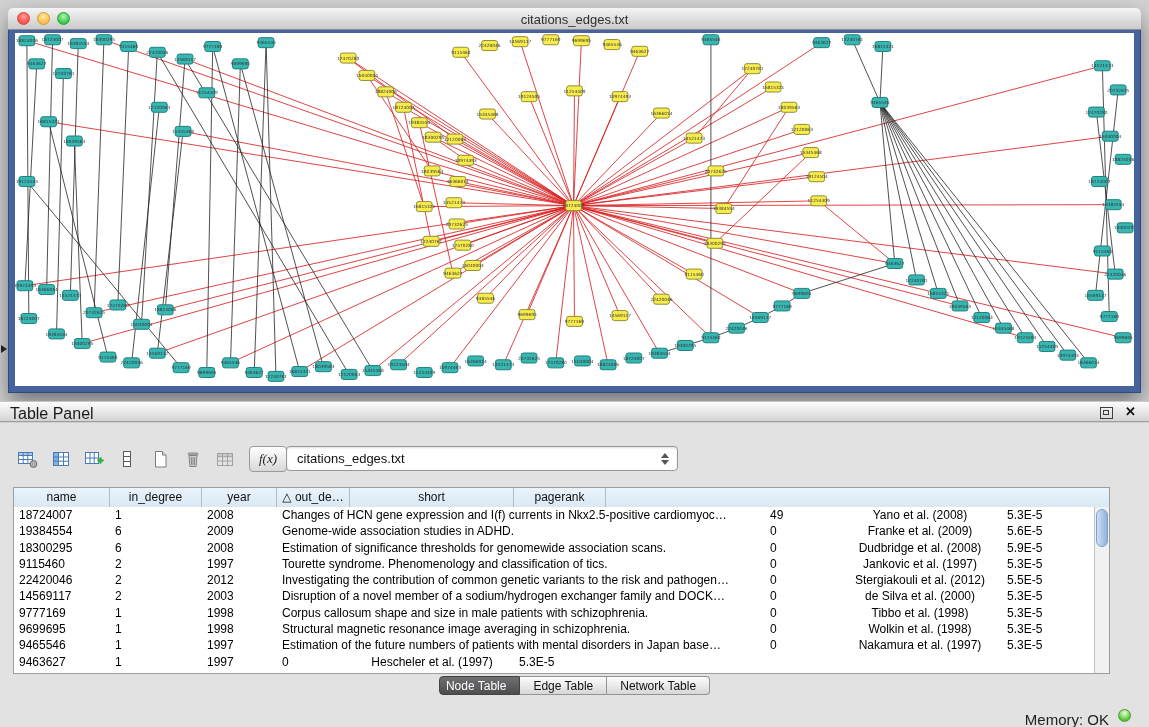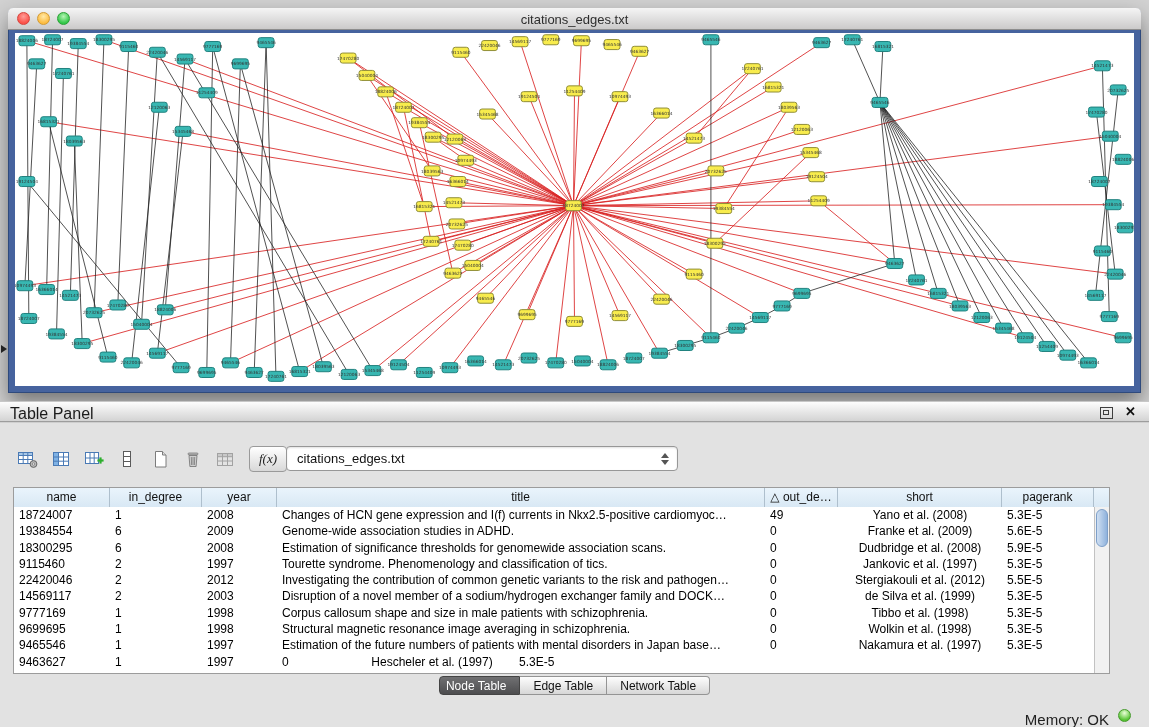--- a/index.html
+++ b/index.html
@@ -848,21 +848,20 @@
       <span class="tri-up"></span>
         <span class="tri-dn"></span>
     </span>
   </div>
 
   <div class="dtable">
     <div class="thead">
         <div class="thcell col0">name</div>
         <div class="thcell col1">in_degree</div>
         <div class="thcell col2">year</div>
-        <div class="thcell col3">title</div>
         <div class="thcell col4">△ out_de…</div>
         <div class="thcell col5">short</div>
         <div class="thcell col6">pagerank</div>
       </div>
     <div class="tbody">
         <div class="trow">
           <div class="tcell col0">18724007</div>
           <div class="tcell col1">1</div>
           <div class="tcell col2">2008</div>
           <div class="tcell col3">Changes of HCN gene expression and I(f) currents in Nkx2.5-positive cardiomyoc…</div>
@@ -905,21 +904,21 @@
           <div class="tcell col4">0</div>
           <div class="tcell col5">Stergiakouli et al. (2012)</div>
           <div class="tcell col6">5.5E-5</div>
         </div>
         <div class="trow">
           <div class="tcell col0">14569117</div>
           <div class="tcell col1">2</div>
           <div class="tcell col2">2003</div>
           <div class="tcell col3">Disruption of a novel member of a sodium/hydrogen exchanger family and DOCK…</div>
           <div class="tcell col4">0</div>
-          <div class="tcell col5">de Silva et al. (1999)</div>
+          <div class="tcell col5">de Silva et al. (2000)</div>
           <div class="tcell col6">5.3E-5</div>
         </div>
         <div class="trow">
           <div class="tcell col0">9777169</div>
           <div class="tcell col1">1</div>
           <div class="tcell col2">1998</div>
           <div class="tcell col3">Corpus callosum shape and size in male patients with schizophrenia.</div>
           <div class="tcell col4">0</div>
           <div class="tcell col5">Tibbo et al. (1998)</div>
           <div class="tcell col6">5.3E-5</div>

